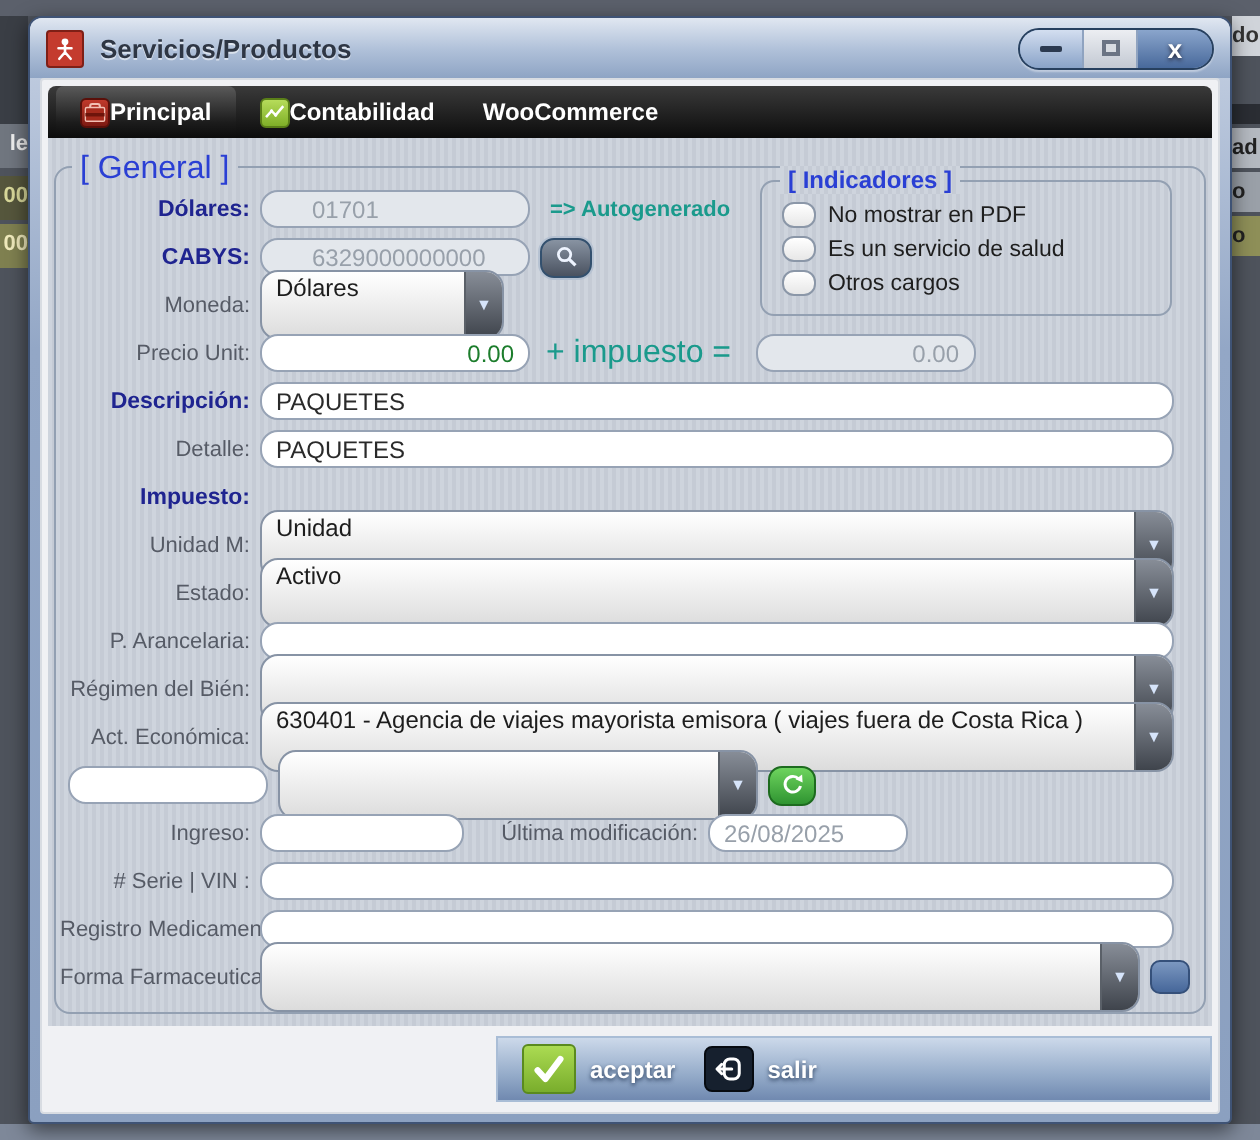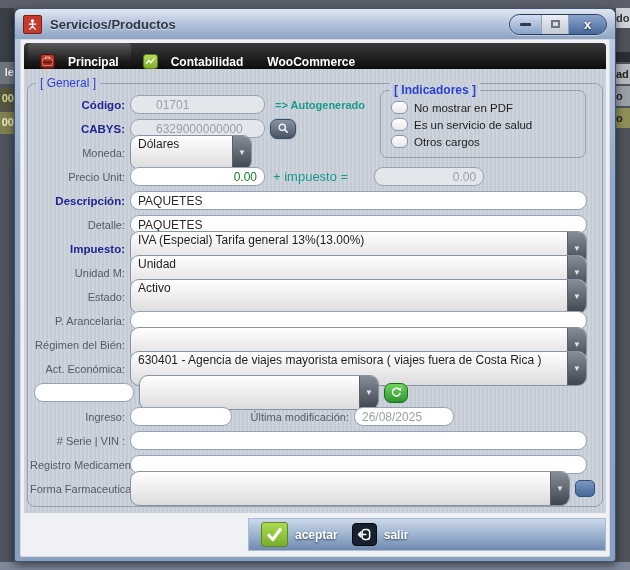--- a/index.html
+++ b/index.html
@@ -31,48 +31,48 @@
   .wc-max { width:28px; background:linear-gradient(#eceef2,#c3c9d3); border-left:1px solid #8fa3c0; border-right:1px solid #8fa3c0; }
   .wc-max i { display:block; width:9px; height:8px; border:2px solid #6b7484; background:#d8dce2; }
   .wc-close { flex:1; background:linear-gradient(#8aa5cc,#48699b); color:#fff; font-weight:bold; font-size:13px; text-shadow:0 1px 2px #223; }
 
   
   .frame { position:absolute; left:5px; right:5px; top:30px; bottom:4px; background:#f0f1f4;
     border-radius:2px; border:1px solid #d8dce2; }
 
   .tabbar { margin:3px 3px 0 3px; height:26px; background:linear-gradient(#3a3a3a,#0c0c0c);
     border-radius:4px 4px 0 0; display:flex; align-items:stretch; padding-left:4px; }
-  .tab { display:flex; align-items:flex-end; gap:13px; padding:0 12px; color:#fff; font-size:12px; font-weight:bold; }
+  .tab { display:flex; align-items:center; gap:0; padding:0 12px; color:#fff; font-size:12px; font-weight:bold; }
   .tab-active { background:linear-gradient(#5a5a5a,#1c1c1c 70%,#0c0c0c); border-radius:4px 4px 0 0; }
   .ticon { width:15px; height:15px; border-radius:3px; display:flex; align-items:center; justify-content:center; flex:none; }
   .ticon-red { background:linear-gradient(#c0392b,#7e1a12); border:1px solid #5a100a; }
   .ticon-green { background:linear-gradient(#b6dc5a,#7faf28); border:1px solid #5a7f18; }
 
   .tabpage { margin:0 3px; height:444px;
     background:repeating-linear-gradient(90deg,#ced4dd 0 2px,#c5cbd5 2px 4px); position:relative; }
 
   .group { position:absolute; left:3px; right:3px; top:14px; bottom:6px;
     border:1px solid #93a0b2; border-radius:8px; padding-top:6px; }
-  .legend { position:absolute; top:-8px; left:8px; padding:0 4px; font-size:12px; color:#2a3fd4;
+  .legend { position:absolute; top:-8px; left:8px; padding:0 4px; font-size:16px; color:#2a3fd4;
     background:repeating-linear-gradient(90deg,#ced4dd 0 2px,#c5cbd5 2px 4px); }
 
   .row { display:flex; align-items:center; height:19px; margin-top:5px; padding-left:2px; }
   .lbl { width:100px; flex:none; text-align:right; padding-right:5px; font-size:11px; color:#565b66; white-space:nowrap; }
   .req { color:#1f2490; font-weight:bold; font-size:11.5px; }
 
   .inp { height:19px; border:1px solid #97a3b5; border-radius:9px; background:#fff;
     font:12px "Liberation Sans",sans-serif; color:#2a2a2a; padding:0 7px; outline:none; }
   .dis { background:#e3e7ec; color:#98a0aa; }
   .t-right { text-align:right; }
   .v-green { color:#1c7d2c; }
   .v-gray { color:#98a0aa; }
   .w-code { width:135px;padding-left:25px; } .w-full { width:457px; } .w-tax { width:110px; }
 
   .note { font-size:11px; font-weight:bold; color:#1a9a8c; margin-left:10px; }
-  .teal { font-size:13px; color:#1a9a8c; margin-left:8px; margin-right:26px; }
+  .teal { font-size:16px; color:#1a9a8c; margin-left:8px; margin-right:12px; }
 
   .sel { display:flex; align-items:stretch; height:35px; border:1px solid #8793a5; border-radius:9px;
     background:linear-gradient(#ffffff,#dcdcdc); overflow:hidden; }
   .sel-text { flex:1; font-size:12px; color:#1d1d1d; padding:1px 7px 0 7px; white-space:nowrap; overflow:hidden; }
   .sel-arrow { width:19px; flex:none; background:linear-gradient(#878d97,#3f444c); border-left:1px solid #5a6068;
     display:flex; align-items:center; justify-content:center; }
   .sel-arrow::after { content:"▼"; font-size:8px; color:#d6e4fa; }
   .w-moneda { width:122px; } .w-provsel { width:240px; margin-left:5px; } .w-forma { width:440px; }
 
   .sq-btn { height:20px; border-radius:7px; display:flex; align-items:center; justify-content:center; flex:none; }
@@ -190,21 +190,21 @@
             <span class="chk"></span>
             <span class="ind-lbl">Es un servicio de salud</span>
           </div>
           <div class="ind-row">
             <span class="chk"></span>
             <span class="ind-lbl">Otros cargos</span>
           </div>
         </div>
 
         <div class="row">
-          <span class="lbl req">Código:</span>
+          <span class="lbl req">Dólares:</span>
           <input class="inp dis w-code" readonly="" value="01701" style="">
           <span class="note">=&gt; Autogenerado</span>
         </div>
 
         <div class="row">
           <span class="lbl req">CABYS:</span>
           <input class="inp dis w-code" readonly="" value="6329000000000" style="">
           <span class="sq-btn search-btn">
             <svg width="13" height="13" viewBox="0 0 16 16">
                 <circle cx="6.5" cy="6.5" r="3.8" fill="none" stroke="#eef4ff" stroke-width="1.7"></circle>
@@ -233,24 +233,20 @@
           <input class="inp w-full" value="PAQUETES" style="">
         </div>
 
         <div class="row">
           <span class="lbl">Detalle:</span>
           <input class="inp w-full" value="PAQUETES" style="">
         </div>
 
         <div class="row">
           <span class="lbl req">Impuesto:</span>
-          <div class="sel w-full">
-            <span class="sel-text">IVA (Especial) Tarifa general 13%(13.00%)</span>
-            <span class="sel-arrow"></span>
-          </div>
         </div>
 
         <div class="row">
           <span class="lbl">Unidad M:</span>
           <div class="sel w-full">
             <span class="sel-text">Unidad</span>
             <span class="sel-arrow"></span>
           </div>
         </div>
 

